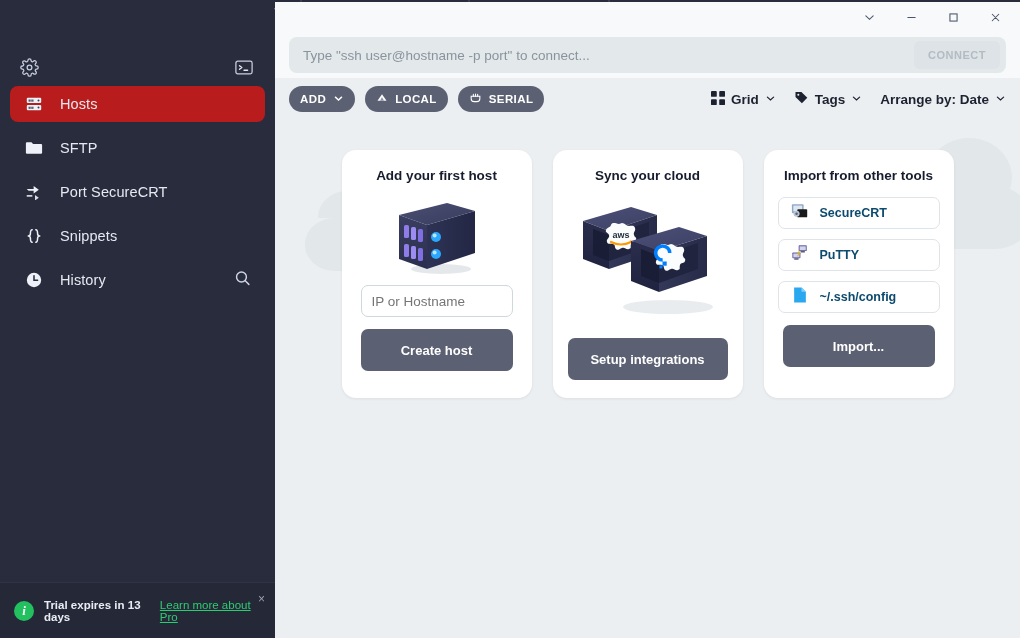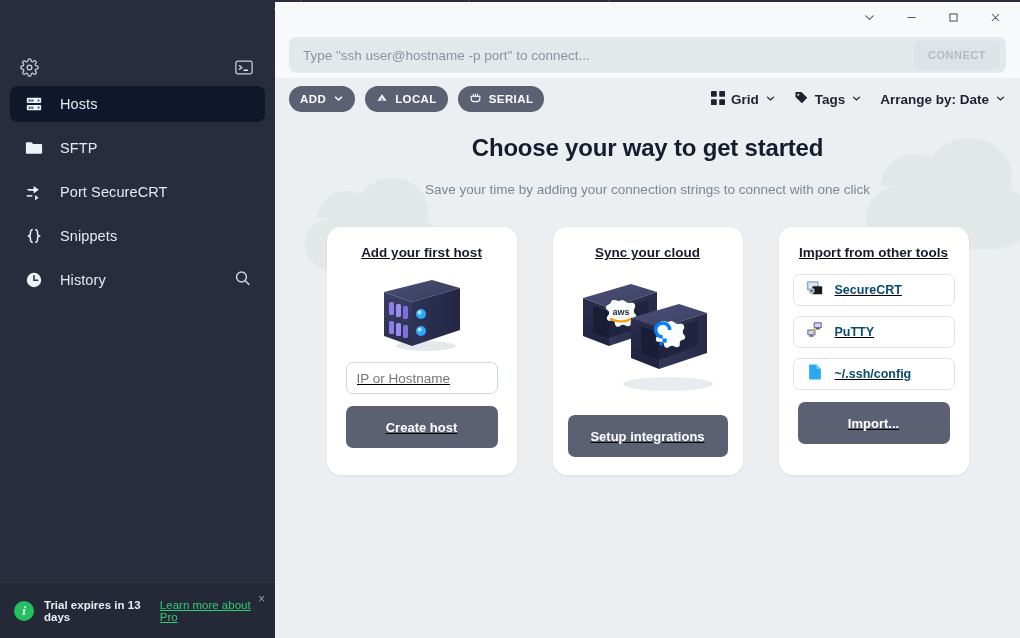--- a/index.html
+++ b/index.html
@@ -43,21 +43,21 @@
   }
   .icon-btn { cursor: pointer; display: flex; align-items: center; justify-content: center; }
 
   .sb-nav { position: absolute; top: 86px; left: 0; width: 275px; }
   .sb-item {
     display: flex; align-items: center; gap: 16px;
     height: 36px; margin: 0 10px 8px 10px; padding: 0 14px;
     border-radius: 8px; cursor: pointer;
     color: #dfe3ee;
   }
-  .sb-item.active { background: #0f172a; }
+  .sb-item.active { background: #b91c1c; }
   .sb-item .sb-ico { width: 20px; display:flex; align-items:center; justify-content:center; flex: 0 0 20px; }
   .sb-item .sb-label { font-size: 14.5px; letter-spacing: .1px; color: #e6e9f2; }
   .sb-item.has-search { justify-content: flex-start; position: relative; }
   .sb-search { position: absolute; right: 14px; top: 50%; transform: translateY(-50%); cursor:pointer; }
 
   
   .trial {
     position: absolute; left: 0; bottom: 0; width: 275px; height: 56px;
     background: #242837; border-top: 1px solid #2f3344;
     display: flex; align-items: center; gap: 10px; padding: 0 14px;
@@ -127,23 +127,22 @@
 
   
   .content { position: relative; height: 516px; overflow: hidden; }
   .clouds { position:absolute; inset:0; pointer-events:none; }
 
   .hero { position: relative; text-align: center; padding-top: 14px; }
   .hero-title { font-size: 24px; font-weight: bold; color: #161c2d; letter-spacing: -.2px; }
   .hero-sub { font-size: 13.5px; color: #7b8794; margin-top: 20px; }
 
   .cards {
-    position: relative; display: flex; justify-content: center; gap: 36px;
+    position: relative; display: flex; justify-content: center; gap: 21px;
     margin-top: 30px;
-    text-decoration: underline;
   }
   .card {
     width: 190px; background: #fff; border-radius: 14px;
     padding: 18px 14px 18px; display: flex; flex-direction: column; align-items: center;
     box-shadow: 0 1px 3px rgba(20,30,60,.07);
   }
   .card.tall { min-height: 248px; }
   .card-title { font-size: 13.5px; font-weight: bold; color: #161c2d; margin-bottom: 6px; }
 
   .art { height: 96px; display:flex; align-items:center; justify-content:center; }
@@ -391,24 +390,20 @@
     <div class="content">
 
       <svg class="clouds" width="745" height="516" viewBox="0 0 745 516">
         <g fill="#e2e7ea">
           <path d="M60 98c-17 0-30 12-30 27 0 14 13 26 30 26h78c17 0 30-12 30-26 0-11-7-20-17-24 1-3 2-7 2-10 0-18-16-33-36-33-13 0-25 7-31 17-4-2-9-4-14-4-16 0-29 12-29 27z"></path>
           <path d="M156 152c-13 0-23 9-23 20s10 20 23 20h62c13 0 23-9 23-20 0-8-5-15-13-18 0-2 1-4 1-6 0-14-12-25-27-25-10 0-19 5-24 13-3-2-7-3-11-3-12 0-21 9-21 20z"></path>
           <path d="M627 66c-20 0-36 14-36 32 0 17 16 31 36 31h93c20 0 36-14 36-31 0-13-9-24-21-29 1-4 2-8 2-12 0-21-19-39-43-39-16 0-30 8-37 20-5-2-11-4-17-4-19 0-34 14-34 32z"></path>
         </g>
       </svg>
 
-      <div class="hero">
-        <div class="hero-title">Choose your way to get started</div>
-        <div class="hero-sub">Save your time by adding your connection strings to connect with one click</div>
-      </div>
 
       <div class="cards">
 
         <div class="card tall">
           <div class="card-title">Add your first host</div>
           <div class="art">
             <svg width="96" height="80" viewBox="0 0 96 80">
               <defs>
                 <linearGradient id="srvTop" x1="0" y1="0" x2="1" y2="1">
                   <stop offset="0" stop-color="#4a4f73"></stop>

